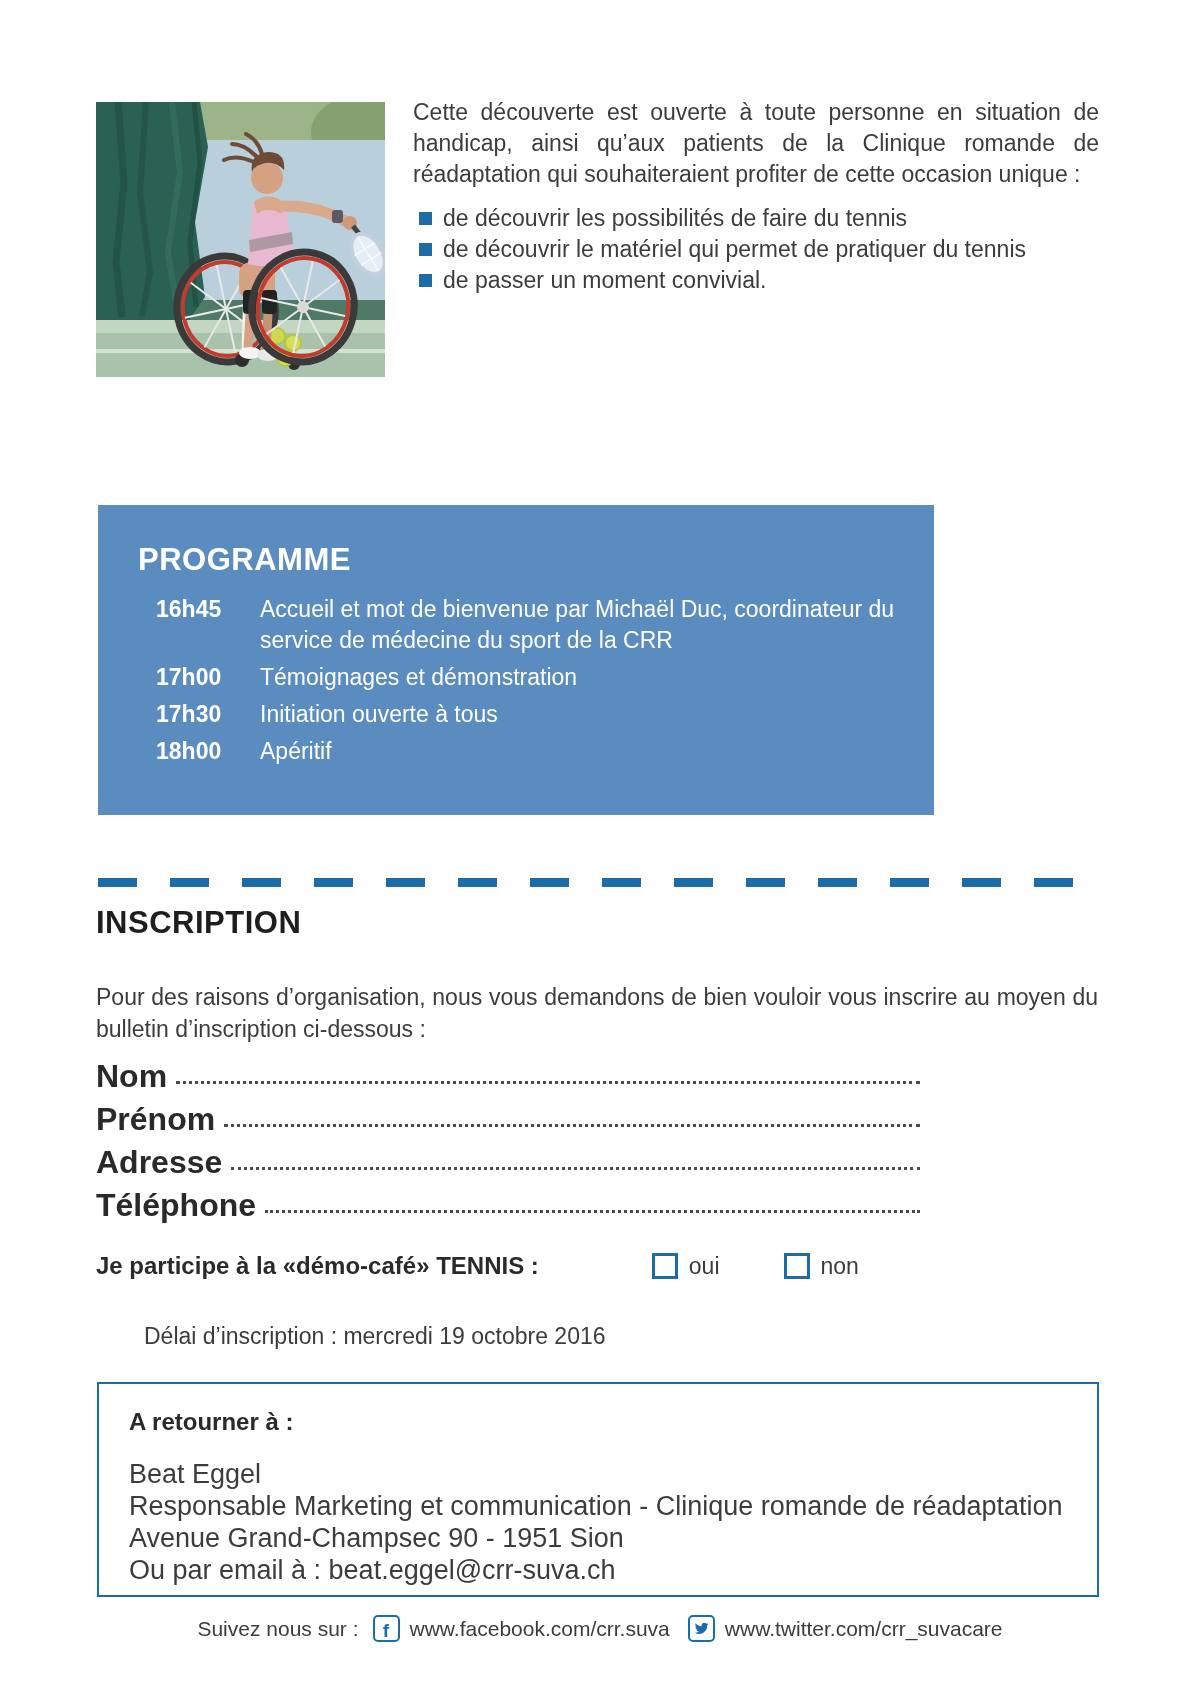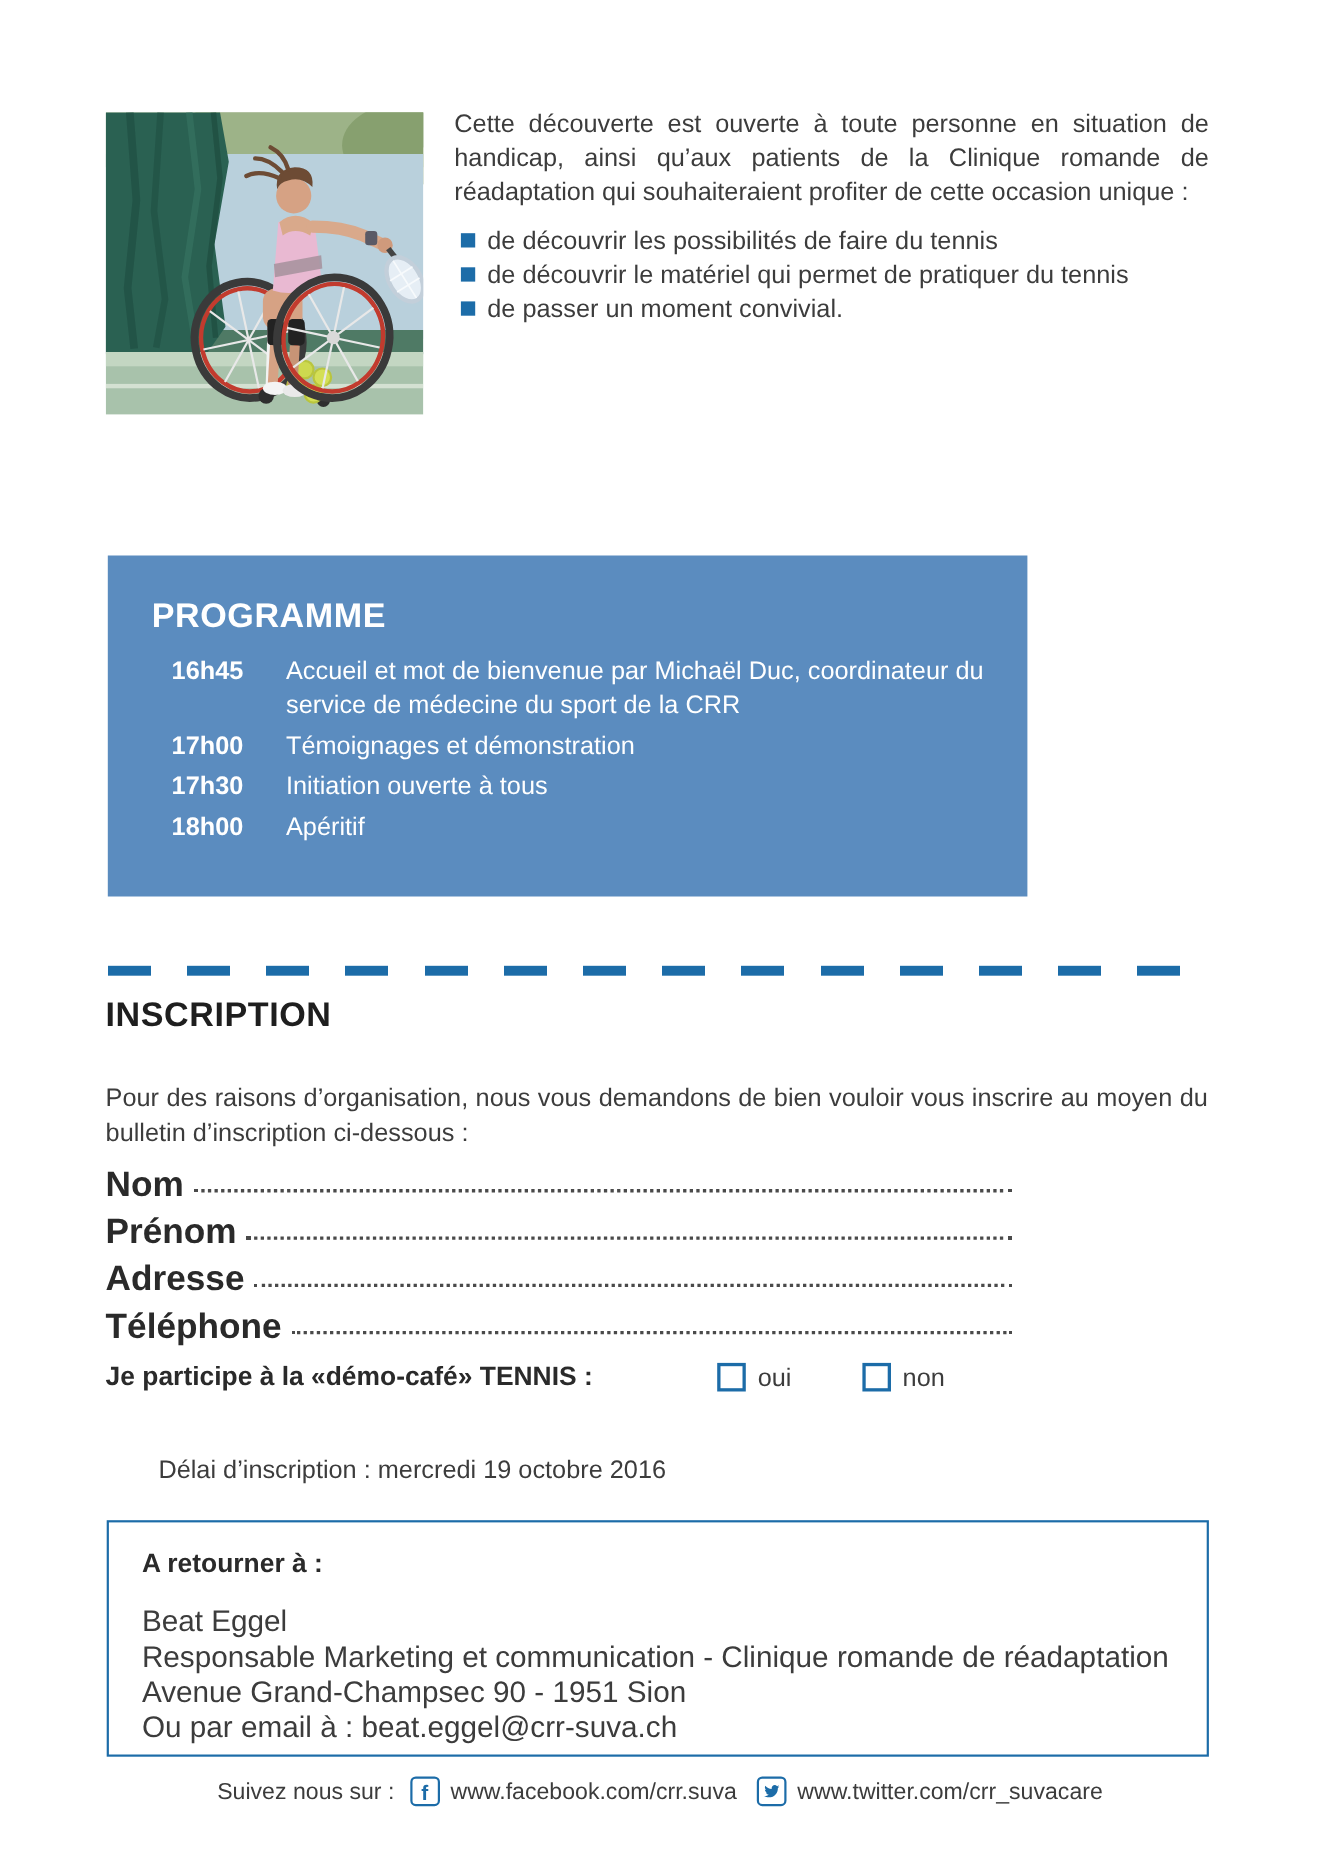--- a/index.html
+++ b/index.html
@@ -30,21 +30,21 @@
 
   
   .ins-title { position:absolute; left:96px; top:905px; font-size:31px; font-weight:bold; color:#1e1e1e; letter-spacing:0.5px; }
   .ins-par { position:absolute; left:96px; top:957px; width:1002px; font-size:23px; line-height:32px; text-align:justify; color:#3c3c3c;margin-top:24px; }
 
   .form { position:absolute; left:96px; top:1048px; width:826px; }
   .field-row { display:flex; align-items:flex-end; height:43px; }
   .field-label { font-size:32px; font-weight:bold; color:#2a2a2a; line-height:30px; }
   .dots { flex:1; border-bottom:3px dotted #4a4a4a; margin:0 2px 7px 9px; height:0; }
 
-  .participate-row { display:flex; align-items:center; margin-top:14px; height:36px; }
+  .participate-row { display:flex; align-items:center; margin-top:28px; height:36px; }
   .participate-label { font-size:24px; font-weight:bold; color:#2a2a2a; }
   .opt { display:flex; align-items:center; }
   .opt-oui { margin-left:113px; }
   .opt-non { margin-left:64px; }
   .checkbox { width:26px; height:26px; border:3px solid #1c6ca8; background:#ffffff; margin-right:11px; }
   .opt-label { font-size:23px; color:#3c3c3c; }
 
   .deadline { position:absolute; left:96px; top:1323px; font-size:23px; color:#3c3c3c;margin-left:48px; }
 
   

